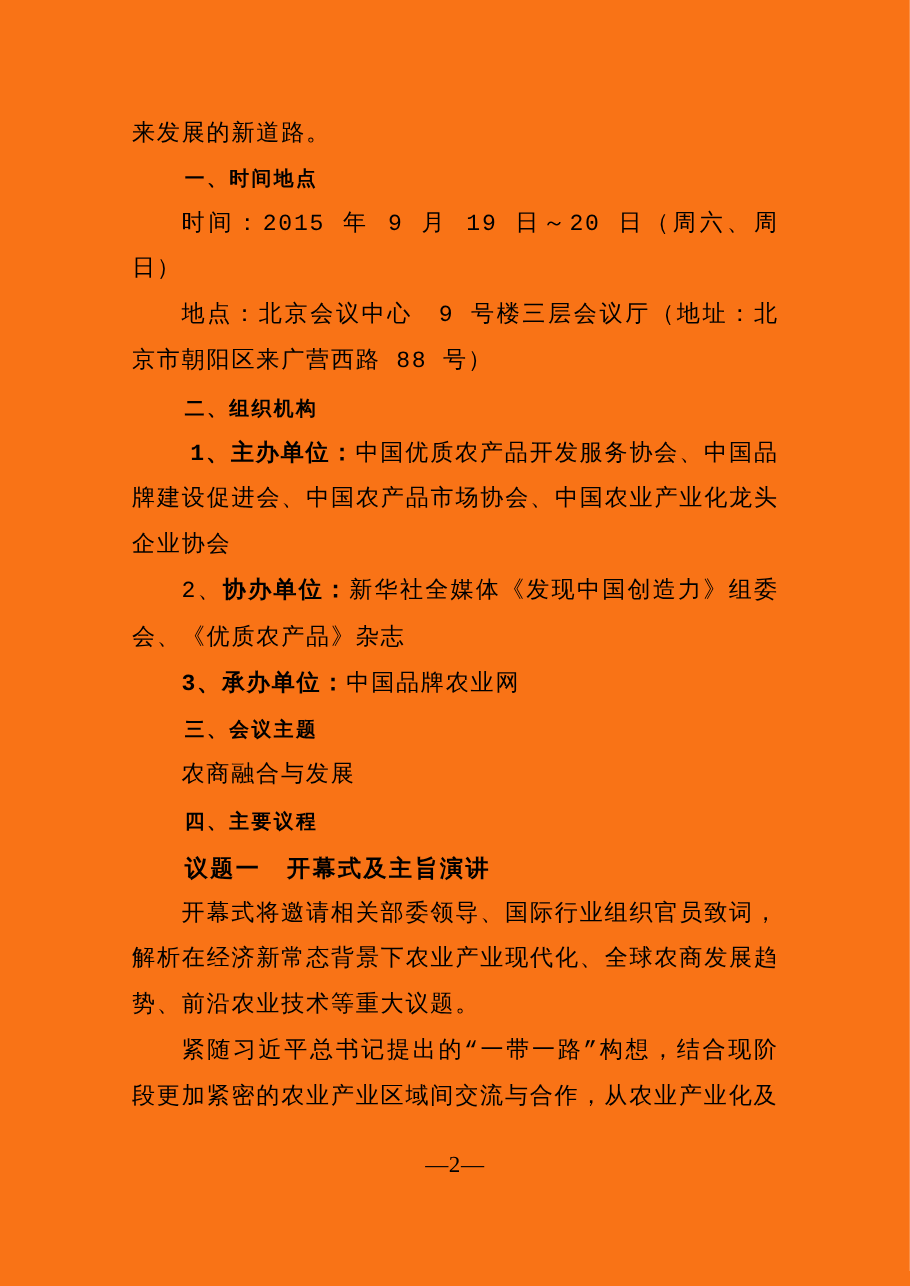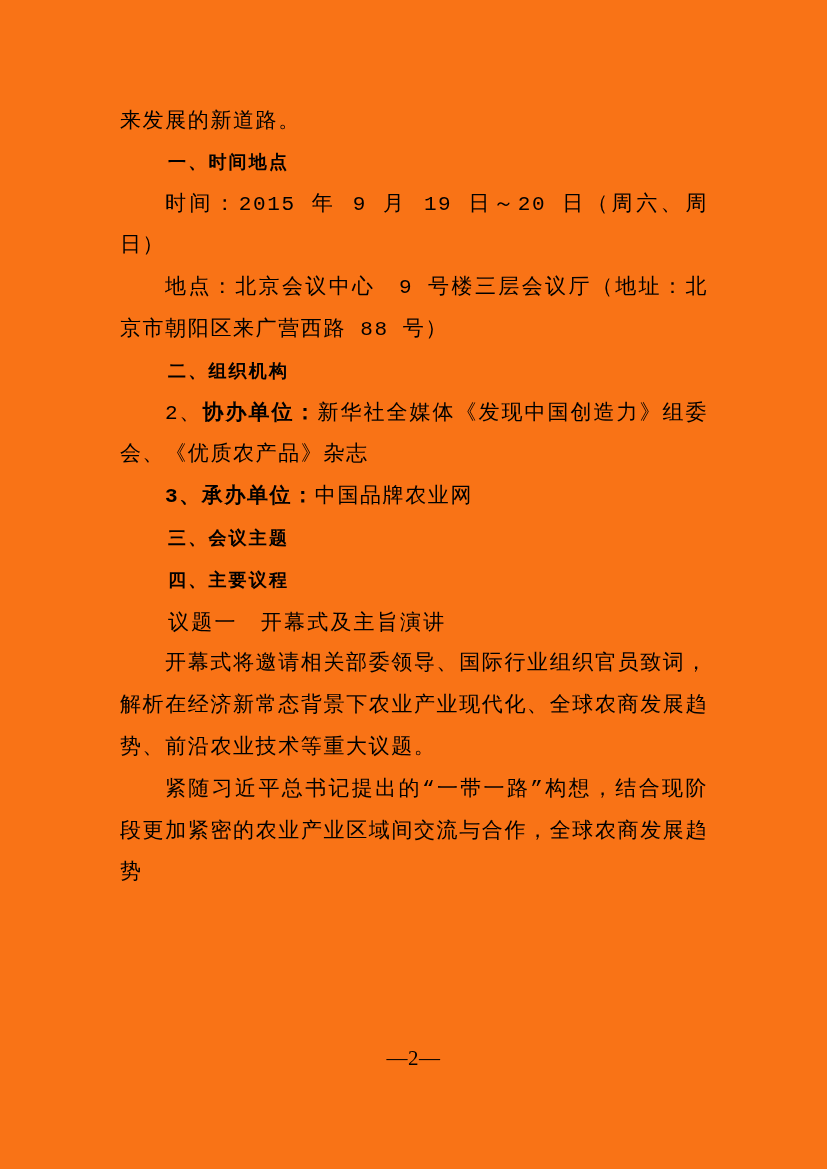--- a/index.html
+++ b/index.html
@@ -34,21 +34,21 @@
   p.heading {
     text-indent: 48px;
     font-family: "Liberation Sans", "DejaVu Sans", sans-serif;
     font-weight: 700;
     font-size: 18px;
     letter-spacing: 2.2px;
     text-align: left;
   }
   p.subheading {
     text-indent: 48px;
-    font-weight: 400;
+    font-weight: 700;
     letter-spacing: 2.2px;
     text-align: left;
   }
   .blead { font-weight: 700; }
   .footer {
     position: absolute;
     left: 0; top: 1046px;
     width: 827px;
     text-align: center;
     font-size: 21px;
@@ -65,33 +65,35 @@
     <p class="cont">来发展的新道路。</p>
 
     <p class="heading">一、时间地点</p>
 
     <p class="para">时间：2015 年 9 月 19 日～20 日（周六、周日）</p>
 
     <p class="para">地点：北京会议中心　9 号楼三层会议厅（地址：北京市朝阳区来广营西路 88 号）</p>
 
     <p class="heading">二、组织机构</p>
 
+    <p class="para para-sp"><span class="blead">1、主办单位：</span><span>中国优质农产品开发服务协会、中国品牌建设促进会、中国农产品市场协会、中国农业产业化龙头企业协会</span></p>
 
     <p class="para"><span>2、</span><span class="blead">协办单位：</span><span>新华社全媒体《发现中国创造力》组委会、《优质农产品》杂志</span></p>
 
     <p class="para"><span class="blead">3、承办单位：</span><span>中国品牌农业网</span></p>
 
     <p class="heading">三、会议主题</p>
 
+    <p class="para">农商融合与发展</p>
 
     <p class="heading">四、主要议程</p>
 
     <p class="subheading">议题一　开幕式及主旨演讲</p>
 
     <p class="para">开幕式将邀请相关部委领导、国际行业组织官员致词，解析在经济新常态背景下农业产业现代化、全球农商发展趋势、前沿农业技术等重大议题。</p>
 
 
-    <p class="para">紧随习近平总书记提出的“一带一路”构想，结合现阶段更加紧密的农业产业区域间交流与合作，全球农商发展趋势</p>
+    <p class="para">紧随习近平总书记提出的“一带一路”构想，结合现阶段更加紧密的农业产业区域间交流与合作，从农业产业化及</p>
 
   </div>
 
   <div class="footer">—2—</div>
 </div>
 
 </body></html>

